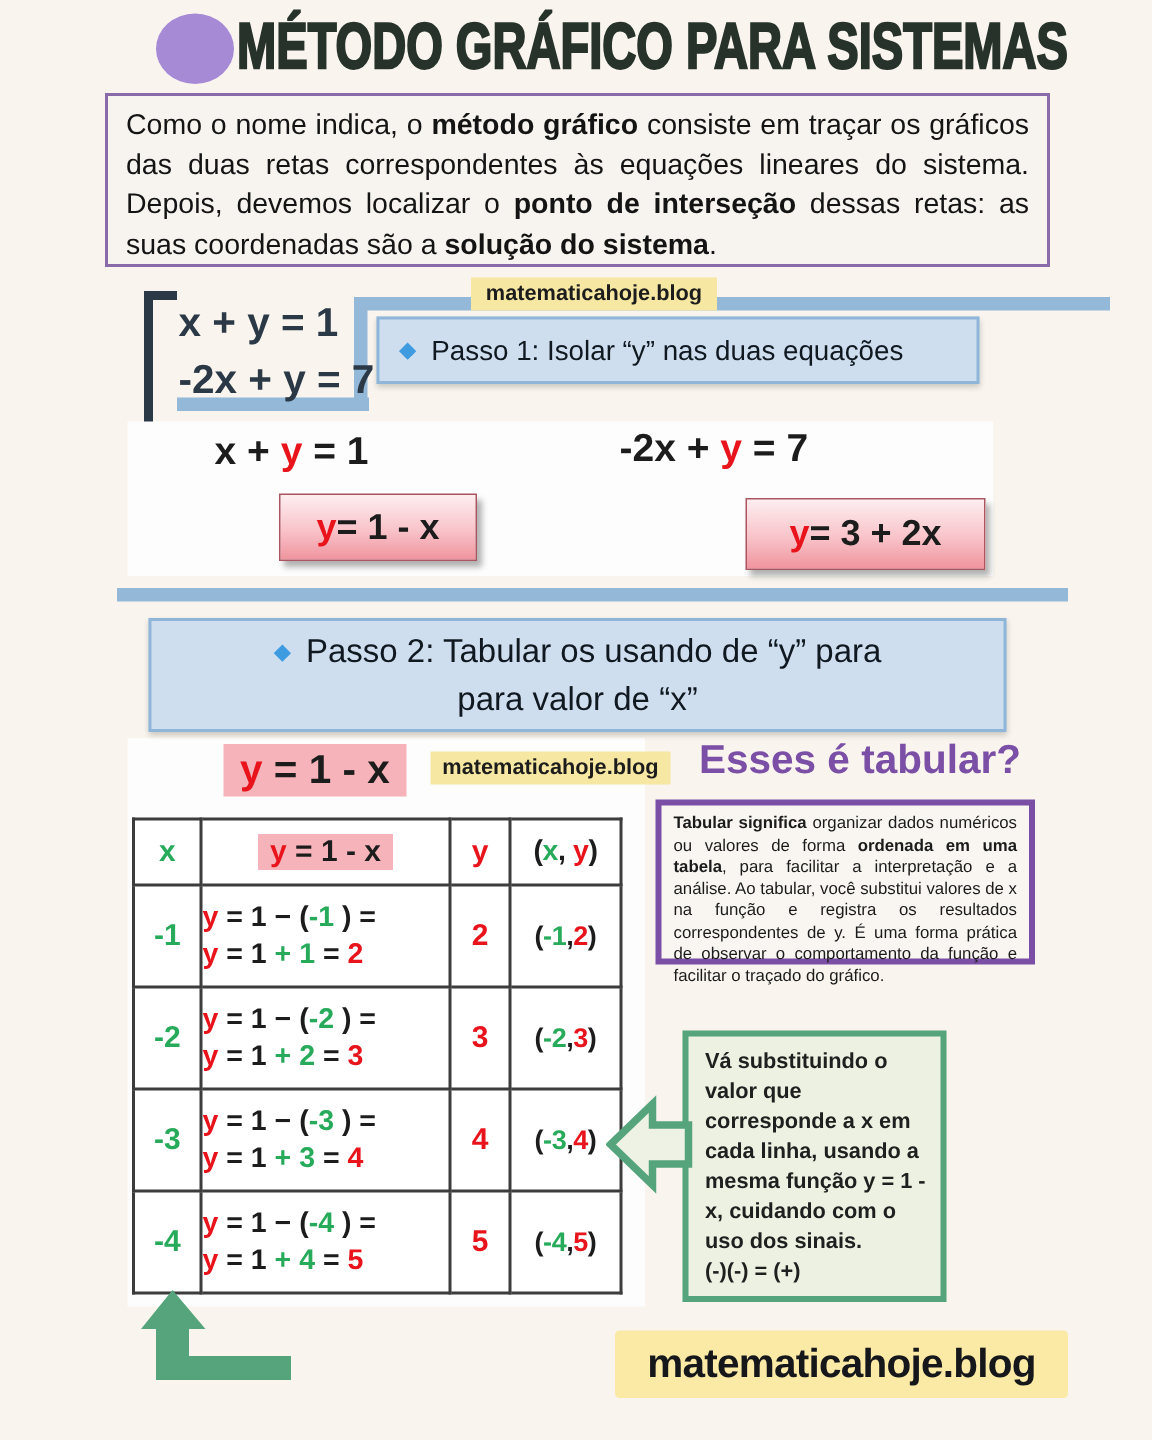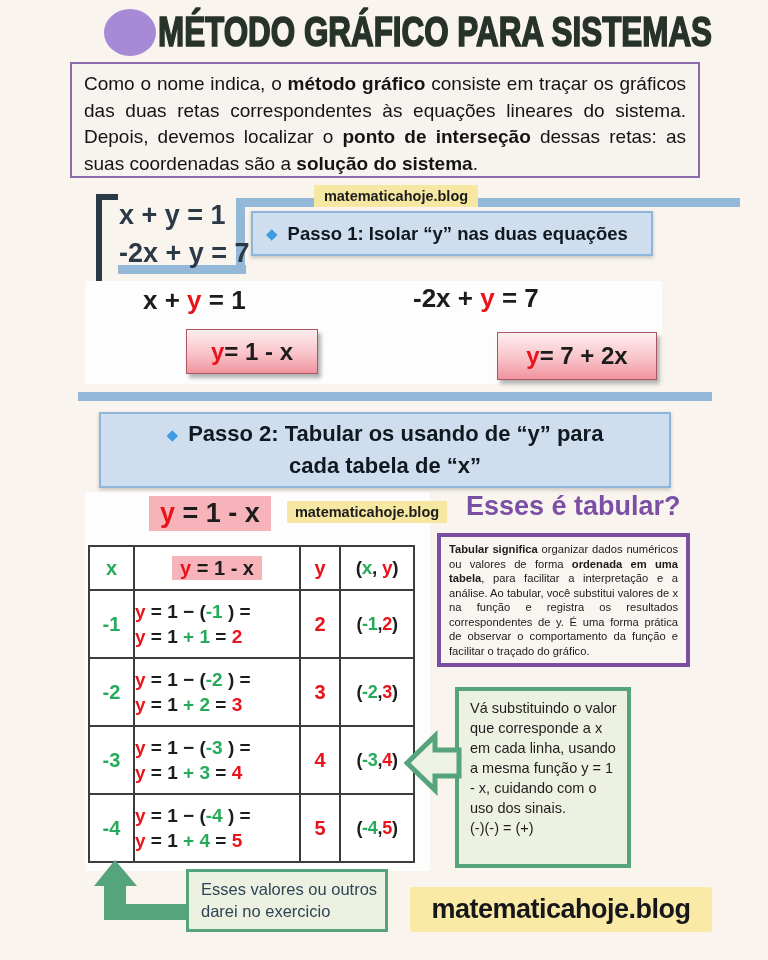--- a/index.html
+++ b/index.html
@@ -19,58 +19,58 @@
   .blue-vert{left:236px;top:198px;width:9px;height:76px;}
   .blue-bottom{left:118px;top:265px;width:128px;height:9px;}
   .bracket{left:96px;top:194px;width:16px;height:84px;border-left:6px solid #2b3947;border-top:6px solid #2b3947;border-bottom:6px solid #2b3947;}
   .system{left:119px;top:196px;font-weight:700;font-size:27px;color:#2b3947;line-height:1.42;white-space:nowrap;}
   .wm{background:#f6e8a2;font-weight:700;font-size:14.5px;color:#1c1c1c;display:flex;align-items:center;justify-content:center;z-index:3;}
   .wm-top{left:314px;top:185px;width:164px;height:22px;}
   .wm-mid{left:287px;top:501px;width:160px;height:22px;}
   .step-box{background:#cfdeee;border:2px solid #8fb6d9;box-shadow:0 2px 4px rgba(0,0,0,.2);box-sizing:border-box;z-index:2;}
   .step1{left:251px;top:211px;width:402px;height:45px;display:flex;align-items:center;gap:10px;padding-left:13px;}
   .diamond{color:#3f9be0;font-size:15px;line-height:1;}
-  .step-text{font-weight:700;font-size:18.5px;color:#101820;white-space:nowrap;}
+  .step-text{font-weight:400;font-size:18.5px;color:#101820;white-space:nowrap;}
 
   
   .panel1{left:85px;top:281px;width:577px;height:103px;background:#fdfdfd;}
   .eq{font-weight:700;font-size:26px;color:#1c1c1c;white-space:nowrap;}
   .eq-left{left:143px;top:285px;}
   .eq-right{left:413px;top:283px;}
   .pinkbox{background:linear-gradient(180deg,#fdeef0 0%,#f8c3c9 55%,#f0949e 100%);border:1px solid #aa5560;box-shadow:3px 4px 4px rgba(0,0,0,.3);display:flex;align-items:center;justify-content:center;font-weight:700;font-size:24px;color:#161616;white-space:nowrap;}
   .pink-left{left:186px;top:329px;width:130px;height:43px;}
   .pink-right{left:497px;top:332px;width:158px;height:46px;}
   .divider{left:78px;top:392px;width:634px;height:9px;}
 
   
   .step2{left:99px;top:412px;width:572px;height:76px;display:flex;flex-direction:column;align-items:center;justify-content:center;line-height:1.45;}
   .step2 .row{display:flex;align-items:center;gap:10px;}
   .step2 .step-text{font-size:22px;}
 
   
   .panel2{left:85px;top:492px;width:345px;height:379px;background:#fdfdfd;}
   .formula-big{left:149px;top:496px;background:#f6b3ba;padding:2px 11px;font-weight:700;font-size:27px;color:#161616;white-space:nowrap;}
   .q-title{left:466px;top:491px;font-weight:700;font-size:27px;color:#7b4fa6;white-space:nowrap;}
-  .purple-box{left:437px;top:533px;width:253px;height:134px;border:4px solid #7b4fa6;background:#f9f6f1;padding:5px 8px;font-size:11.2px;line-height:1.3;text-align:justify;color:#1b1b1b;box-sizing:border-box;}
+  .purple-box{left:437px;top:533px;width:253px;height:110px;border:4px solid #7b4fa6;background:#f9f6f1;padding:5px 8px;font-size:11.2px;line-height:1.3;text-align:justify;color:#1b1b1b;box-sizing:border-box;}
 
   .tab{position:absolute;left:88px;top:545px;border-collapse:collapse;background:#fff;table-layout:fixed;}
   .tab th,.tab td{border:2px solid #3c3c3c;padding:0;}
   .tab thead tr{height:44px;}
   .tab tbody tr{height:68px;}
   .cx{color:#27ab5b;font-size:20px;font-weight:700;text-align:center;}
   .cy{color:#e8131b;font-size:20px;font-weight:700;text-align:center;}
   .ceq{font-weight:700;font-size:19px;text-align:left;padding:2px 2px 2px 7px;line-height:1.32;white-space:nowrap;color:#1c1c1c;}
   .cc{font-size:18px;font-weight:700;text-align:center;letter-spacing:-.3px;color:#1c1c1c;}
   .hl{background:#f6b3ba;padding:1px 8px;font-size:20px;font-weight:700;white-space:nowrap;}
   .pair-h{font-size:19px;font-weight:700;}
 
   
   .green-box{background:#edf1e2;border:4px solid #55a47c;box-sizing:border-box;color:#1f1f1f;}
   .hint{left:455px;top:687px;width:176px;height:181px;padding:7px 6px 6px 11px;font-size:14.5px;line-height:1.38;}
-  .hint p{margin:0;}
+  .hint p{margin:0;font-weight:bold;}
   .arrow-left{left:404px;top:729px;width:58px;height:68px;}
   .arrow-up{left:94px;top:860px;width:100px;height:64px;}
   .note{left:186px;top:869px;width:202px;height:63px;display:flex;align-items:center;padding-left:12px;font-size:16.5px;line-height:1.3;color:#2e4457;border-width:3px;}
 
   .brand{left:410px;top:887px;width:302px;height:45px;background:#fbe9a6;display:flex;align-items:center;justify-content:center;font-weight:700;font-size:27px;letter-spacing:-.5px;color:#15171a;border-radius:3px;}
 </style>
 </head>
 <body>
 
 <div class="page">
@@ -99,30 +99,30 @@
 
   <div class="abs panel1"></div>
   <div class="abs eq eq-left"><span style="color: rgb(28, 28, 28);">x + </span><span style="color: rgb(232, 19, 27);">y</span><span style="color: rgb(28, 28, 28);"> = 1</span></div>
   <div class="abs eq eq-right"><span style="color: rgb(28, 28, 28);">-2x + </span><span style="color: rgb(232, 19, 27);">y</span><span style="color: rgb(28, 28, 28);"> = 7</span></div>
   <div class="abs pinkbox pink-left">
       <span style="color: rgb(232, 19, 27);">y</span>
       <span style="color: rgb(28, 28, 28);"> = 1 - x</span>
     </div>
   <div class="abs pinkbox pink-right">
       <span style="color: rgb(232, 19, 27);">y</span>
-      <span style="color: rgb(28, 28, 28);"> = 7 + 2x</span>
+      <span style="color: rgb(28, 28, 28);"> = 3 + 2x</span>
     </div>
   <div class="abs blue-line divider"></div>
 
   <div class="abs step-box step2">
     <div class="row">
       <span class="diamond">◆</span>
       <span class="step-text">Passo 2: Tabular os usando de “y” para</span>
     </div>
-    <div class="step-text">cada tabela de “x”</div>
+    <div class="step-text">para valor de “x”</div>
   </div>
 
   <div class="abs panel2"></div>
   <div class="abs formula-big"><span style="color: rgb(232, 19, 27);">y</span><span style="color: rgb(28, 28, 28);"> = 1 - x</span></div>
   <div class="abs wm wm-mid">matematicahoje.blog</div>
   <div class="abs q-title">Esses é tabular?</div>
   <div class="abs purple-box"><span style="font-weight: 700;">Tabular significa</span><span> organizar dados numéricos ou valores de forma </span><span style="font-weight: 700;">ordenada em uma tabela</span><span>, para facilitar a interpretação e a análise. Ao tabular, você substitui valores de x na função e registra os resultados correspondentes de y. É uma forma prática de observar o comportamento da função e facilitar o traçado do gráfico.</span></div>
 
   <table class="tab">
     <colgroup>
@@ -182,17 +182,16 @@
   <div class="abs green-box hint">
     <p>Vá substituindo o valor que corresponde a x em cada linha, usando a mesma função y = 1 - x, cuidando com o uso dos sinais.</p>
     <p>(-)(-) = (+)</p>
   </div>
   <svg class="abs arrow-left" viewBox="0 0 58 68">
     <path d="M3 34 L31 7 L31 21 L55 21 L55 47 L31 47 L31 61 Z" fill="#eef2e4" stroke="#55a47c" stroke-width="5" stroke-linejoin="miter"></path>
   </svg>
   <svg class="abs arrow-up" viewBox="0 0 100 64">
     <polygon points="21,0 43,26 32,26 32,44 100,44 100,60 10,60 10,26 0,26" fill="#55a47c"></polygon>
   </svg>
-  <div class="abs green-box note">Esses valores ou outros darei no exercicio</div>
 
   <div class="abs brand">matematicahoje.blog</div>
 
 </div>
 
 </body></html>

